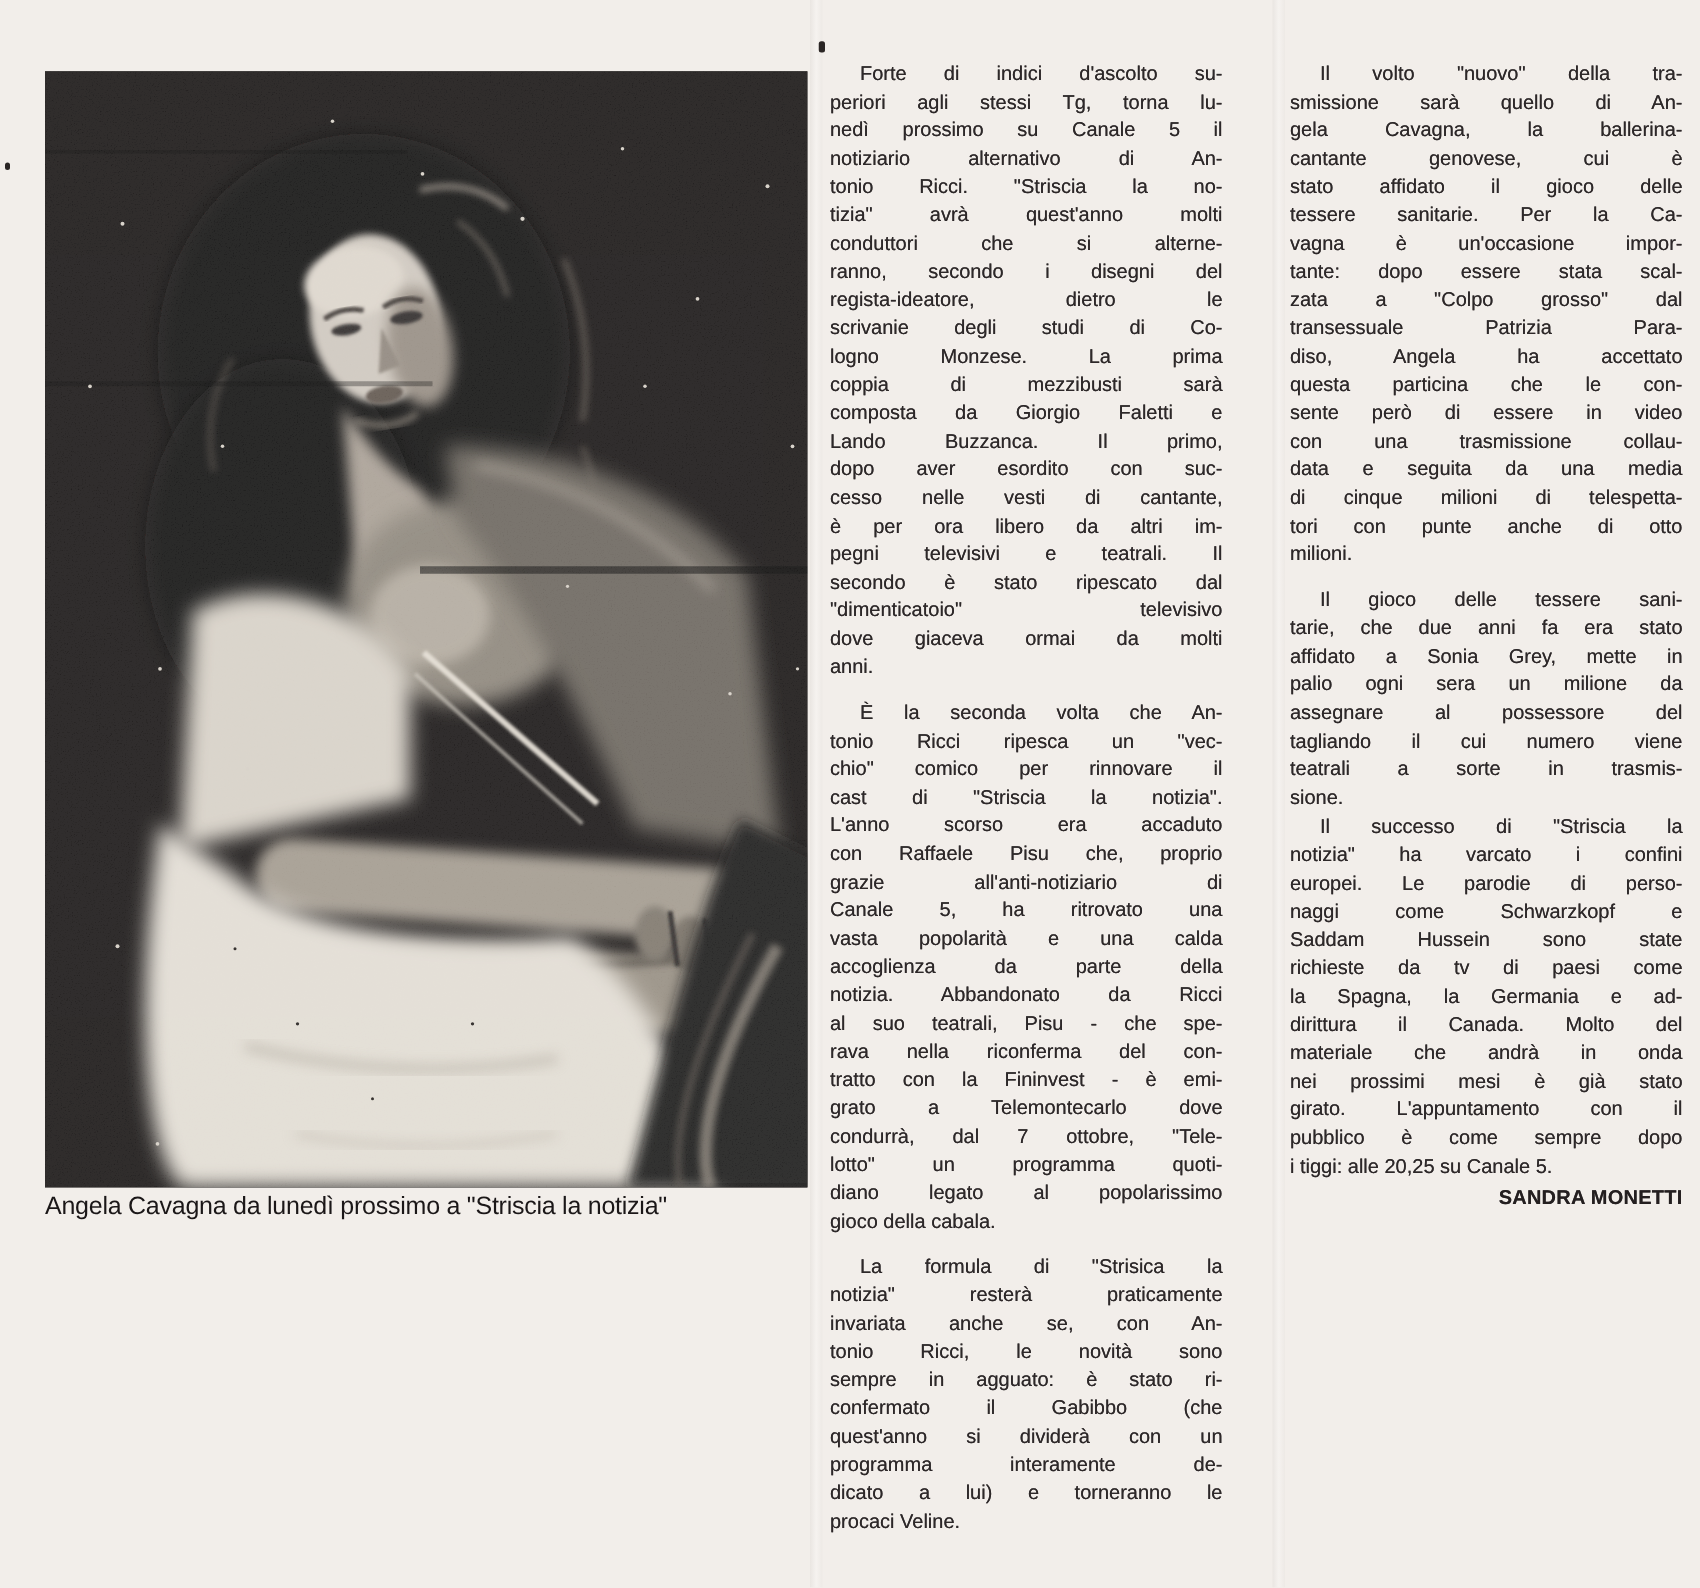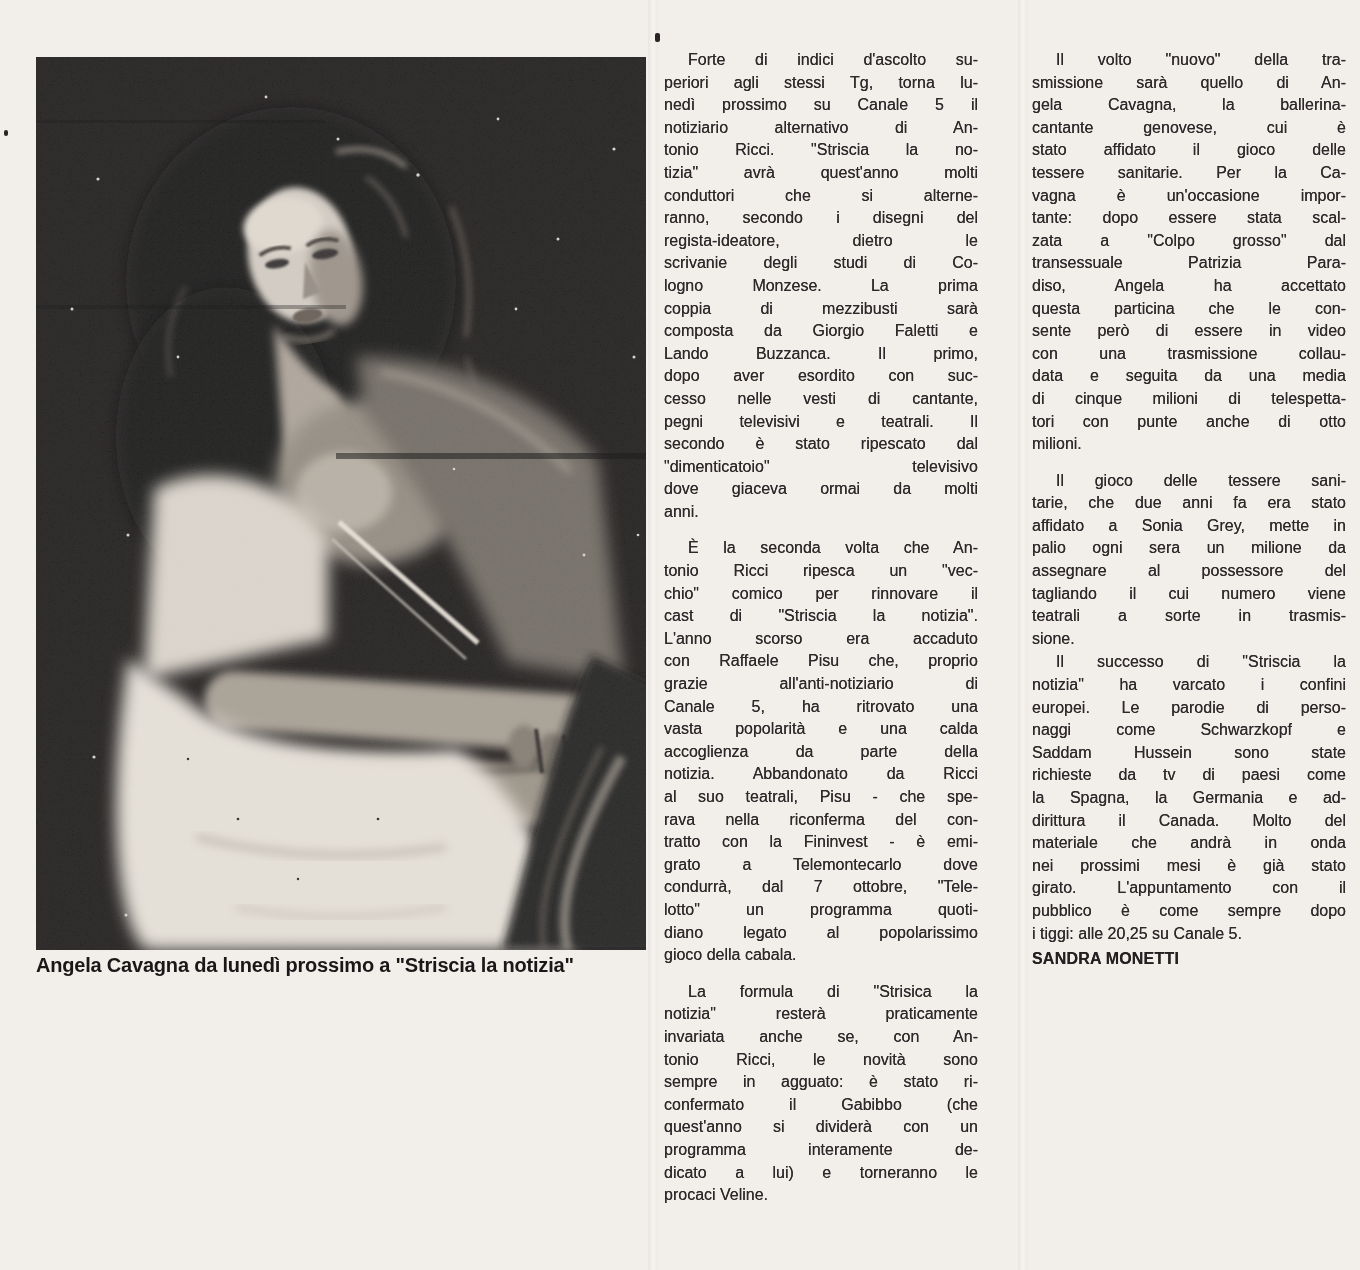--- a/index.html
+++ b/index.html
@@ -21,21 +21,21 @@
   .photo-wrap {
     position: absolute; left: 36px; top: 57px;
     width: 610px; height: 893px;
     background: #141111;
     overflow: hidden;
   }
   .photo-wrap svg { display: block; }
 
   .caption {
     position: absolute; left: 36px; top: 954px; width: 600px;
-    font-size: 20px; font-weight: bold; color: #1b1718;
+    font-size: 20px; font-weight: normal; color: #1b1718;
     letter-spacing: -0.2px;
   }
 
   .col {
     position: absolute; top: 32px; width: 314px;
     font-size: 16px; line-height: 22.6px; color: #2d2829;
     text-shadow: 0 0 0.5px rgba(45,40,41,0.85);
     margin-top: 17px;
   }
   .col-middle { left: 664px; }
@@ -43,21 +43,21 @@
 
   .para + .para { margin-top: 14px; }
   .para.tight { margin-top: 1px; }
 
   .para .line { text-align: justify; text-align-last: justify; white-space: nowrap; }
   .para .line:last-child { text-align-last: left; }
   .para .line:first-child { text-indent: 24px; }
 
   .byline {
     margin-top: 3px;
-    text-align: left;
+    text-align: right;
     font-weight: bold;
     color: #241f20;
     letter-spacing: 0.2px;
   }
 </style>
 </head>
 <body>
 
 <div class="scan-streak" style="left:648px;"></div>
 <div class="scan-streak" style="left:1018px;"></div>
@@ -191,20 +191,21 @@
       <div class="line">conduttori che si alterne-</div>
       <div class="line">ranno, secondo i disegni del</div>
       <div class="line">regista-ideatore, dietro le</div>
       <div class="line">scrivanie degli studi di Co-</div>
       <div class="line">logno Monzese. La prima</div>
       <div class="line">coppia di mezzibusti sarà</div>
       <div class="line">composta da Giorgio Faletti e</div>
       <div class="line">Lando Buzzanca. Il primo,</div>
       <div class="line">dopo aver esordito con suc-</div>
       <div class="line">cesso nelle vesti di cantante,</div>
+      <div class="line">è per ora libero da altri im-</div>
       <div class="line">pegni televisivi e teatrali. Il</div>
       <div class="line">secondo è stato ripescato dal</div>
       <div class="line">"dimenticatoio" televisivo</div>
       <div class="line">dove giaceva ormai da molti</div>
       <div class="line">anni.</div>
     </div>
   <div class="para">
       <div class="line">È la seconda volta che An-</div>
       <div class="line">tonio Ricci ripesca un "vec-</div>
       <div class="line">chio" comico per rinnovare il</div>

